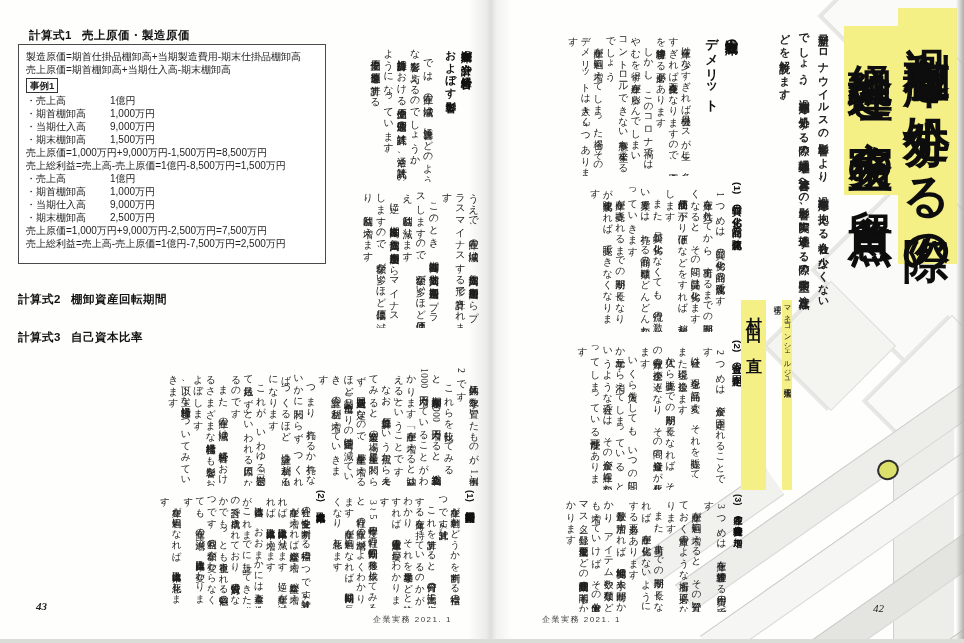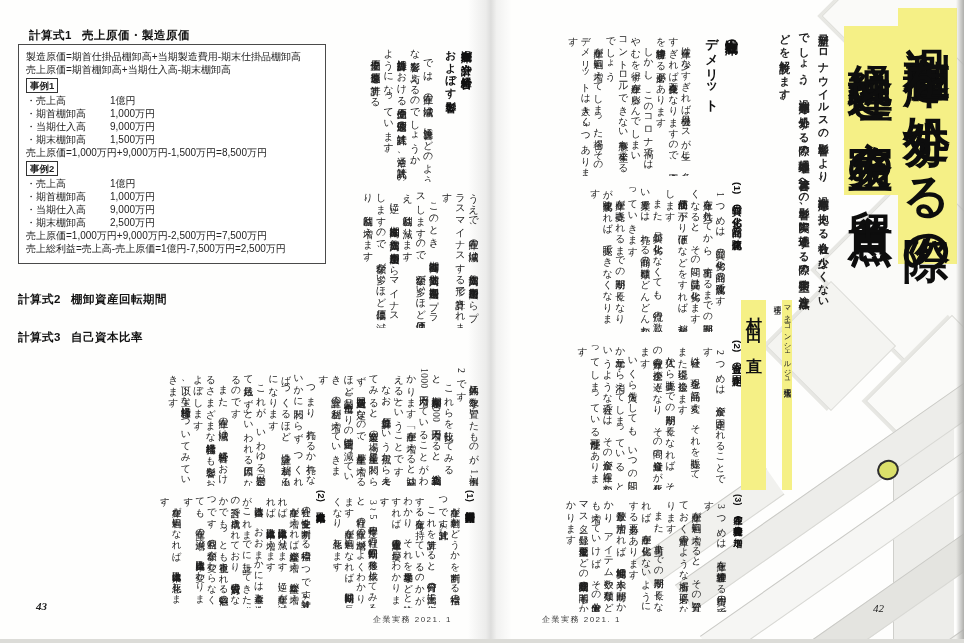--- a/index.html
+++ b/index.html
@@ -138,21 +138,21 @@
   </div>
   <div class="calc-box" style="left:18px;top:44px;width:292px;height:208px;">
     <div class="formula-line">製造原価=期首仕掛品棚卸高+当期製造費用-期末仕掛品棚卸高</div>
     <div class="formula-line">売上原価=期首棚卸高+当期仕入高-期末棚卸高</div>
     <div><span class="case-label">事例1</span></div>
     <div class="case-item"><span class="lbl">・売上高</span><span>1億円</span></div>
     <div class="case-item"><span class="lbl">・期首棚卸高</span><span>1,000万円</span></div>
     <div class="case-item"><span class="lbl">・当期仕入高</span><span>9,000万円</span></div>
     <div class="case-item"><span class="lbl">・期末棚卸高</span><span>1,500万円</span></div>
     <div class="result-line">売上原価=1,000万円+9,000万円-1,500万円=8,500万円</div>
-    <div><span class="case-label">事例2</span></div>
+    <div class="result-line">売上総利益=売上高-売上原価=1億円-8,500万円=1,500万円</div>
     <div class="case-item"><span class="lbl">・売上高</span><span>1億円</span></div>
     <div class="case-item"><span class="lbl">・期首棚卸高</span><span>1,000万円</span></div>
     <div class="case-item"><span class="lbl">・当期仕入高</span><span>9,000万円</span></div>
     <div class="case-item"><span class="lbl">・期末棚卸高</span><span>2,500万円</span></div>
     <div class="result-line">売上原価=1,000万円+9,000万円-2,500万円=7,500万円</div>
     <div class="result-line">売上総利益=売上高-売上原価=1億円-7,500万円=2,500万円</div>
   </div>
 
   <div class="calc-heading" style="left:18px;top:292px;">
     <span class="calc-label">計算式2</span><span>棚卸資産回転期間</span>

